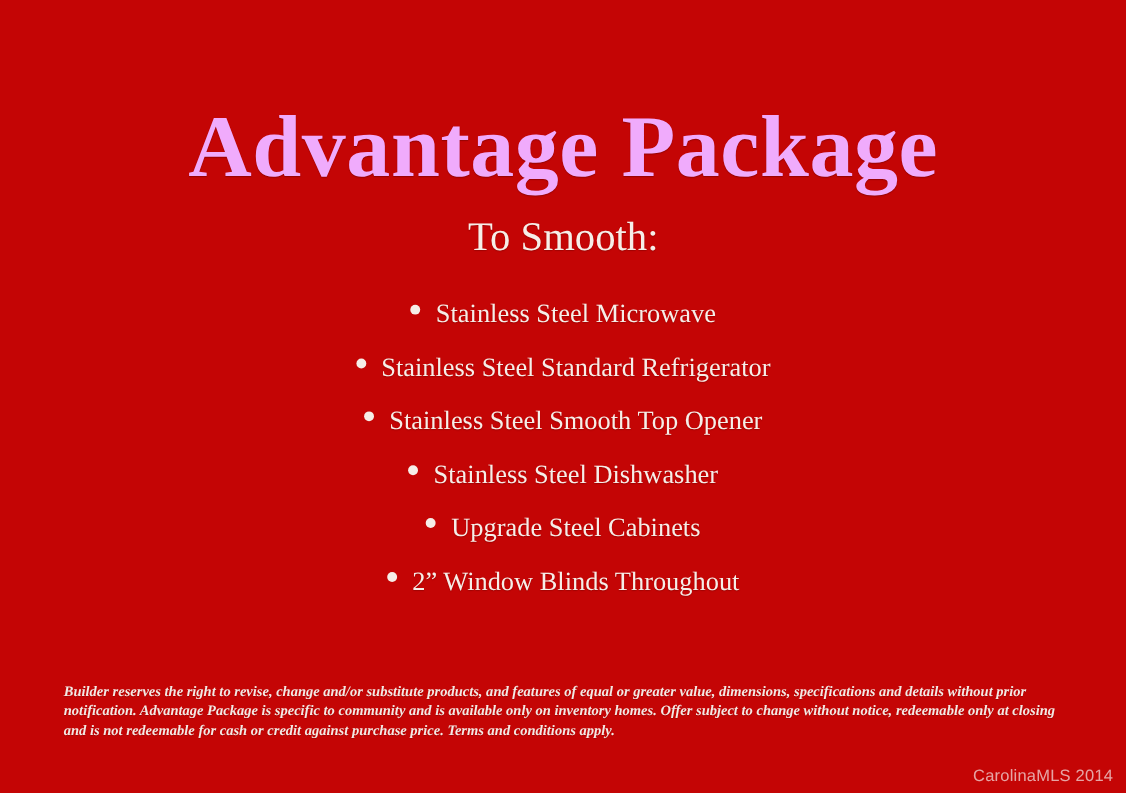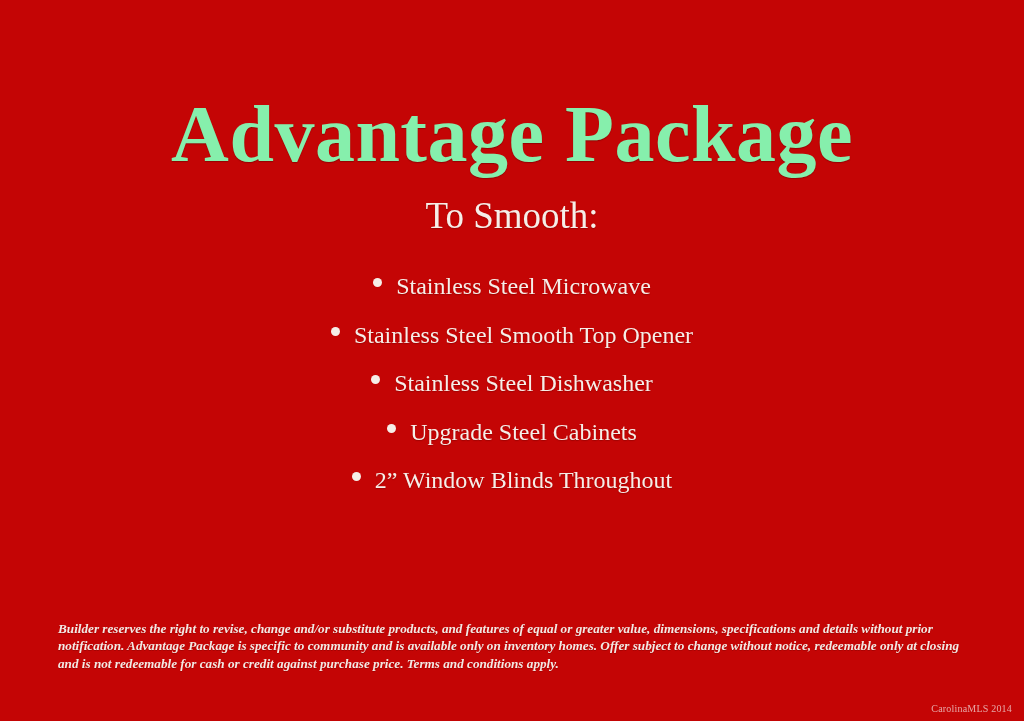--- a/index.html
+++ b/index.html
@@ -27,21 +27,21 @@
     position: absolute;
     top: 88px;
     left: 0;
     width: 1024px;
     text-align: center;
     font-family: "Liberation Serif", "DejaVu Serif", serif;
     font-weight: bold;
     font-size: 80px;
     line-height: 92px;
     letter-spacing: 0.5px;
-    color: #86efac;
+    color: #f0abfc;
     text-shadow: 0 1px 1px rgba(90, 0, 0, 0.45);
     white-space: nowrap;
   }
 
   
   #subtitle {
     position: absolute;
     top: 194px;
     left: 0;
     width: 1024px;
@@ -98,38 +98,39 @@
     line-height: 17.4px;
     color: #f3e9e4;
     text-shadow: 0 1px 0 rgba(90, 0, 0, 0.3);
   }
 
   
   #watermark {
     position: absolute;
     right: 12px;
     bottom: 7px;
-    font-family: Liberation Serif, serif;
-    font-size: 10px;
+    font-family: Liberation Sans, sans-serif;
+    font-size: 15px;
     letter-spacing: 0.2px;
     color: rgba(243, 226, 226, 0.72);
     white-space: nowrap;
   }
 </style>
 </head>
 <body>
 
 <div id="flyer">
 
   <div id="title">Advantage Package</div>
 
   <div id="subtitle">To Smooth:</div>
 
   <ul id="feature-list">
       <li><span class="bullet-dot"></span><span>Stainless Steel Microwave</span></li>
+      <li><span class="bullet-dot"></span><span>Stainless Steel Standard Refrigerator</span></li>
       <li><span class="bullet-dot"></span><span>Stainless Steel Smooth Top Opener</span></li>
       <li><span class="bullet-dot"></span><span>Stainless Steel Dishwasher</span></li>
       <li><span class="bullet-dot"></span><span>Upgrade Steel Cabinets</span></li>
       <li><span class="bullet-dot"></span><span>2” Window Blinds Throughout</span></li>
     </ul>
 
   <div id="disclaimer">Builder reserves the right to revise, change and/or substitute products, and features of equal or greater value, dimensions, specifications and details without prior notification. Advantage Package is specific to community and is available only on inventory homes. Offer subject to change without notice, redeemable only at closing and is not redeemable for cash or credit against purchase price.  Terms and conditions apply.</div>
 
   <div id="watermark">CarolinaMLS 2014</div>
 

